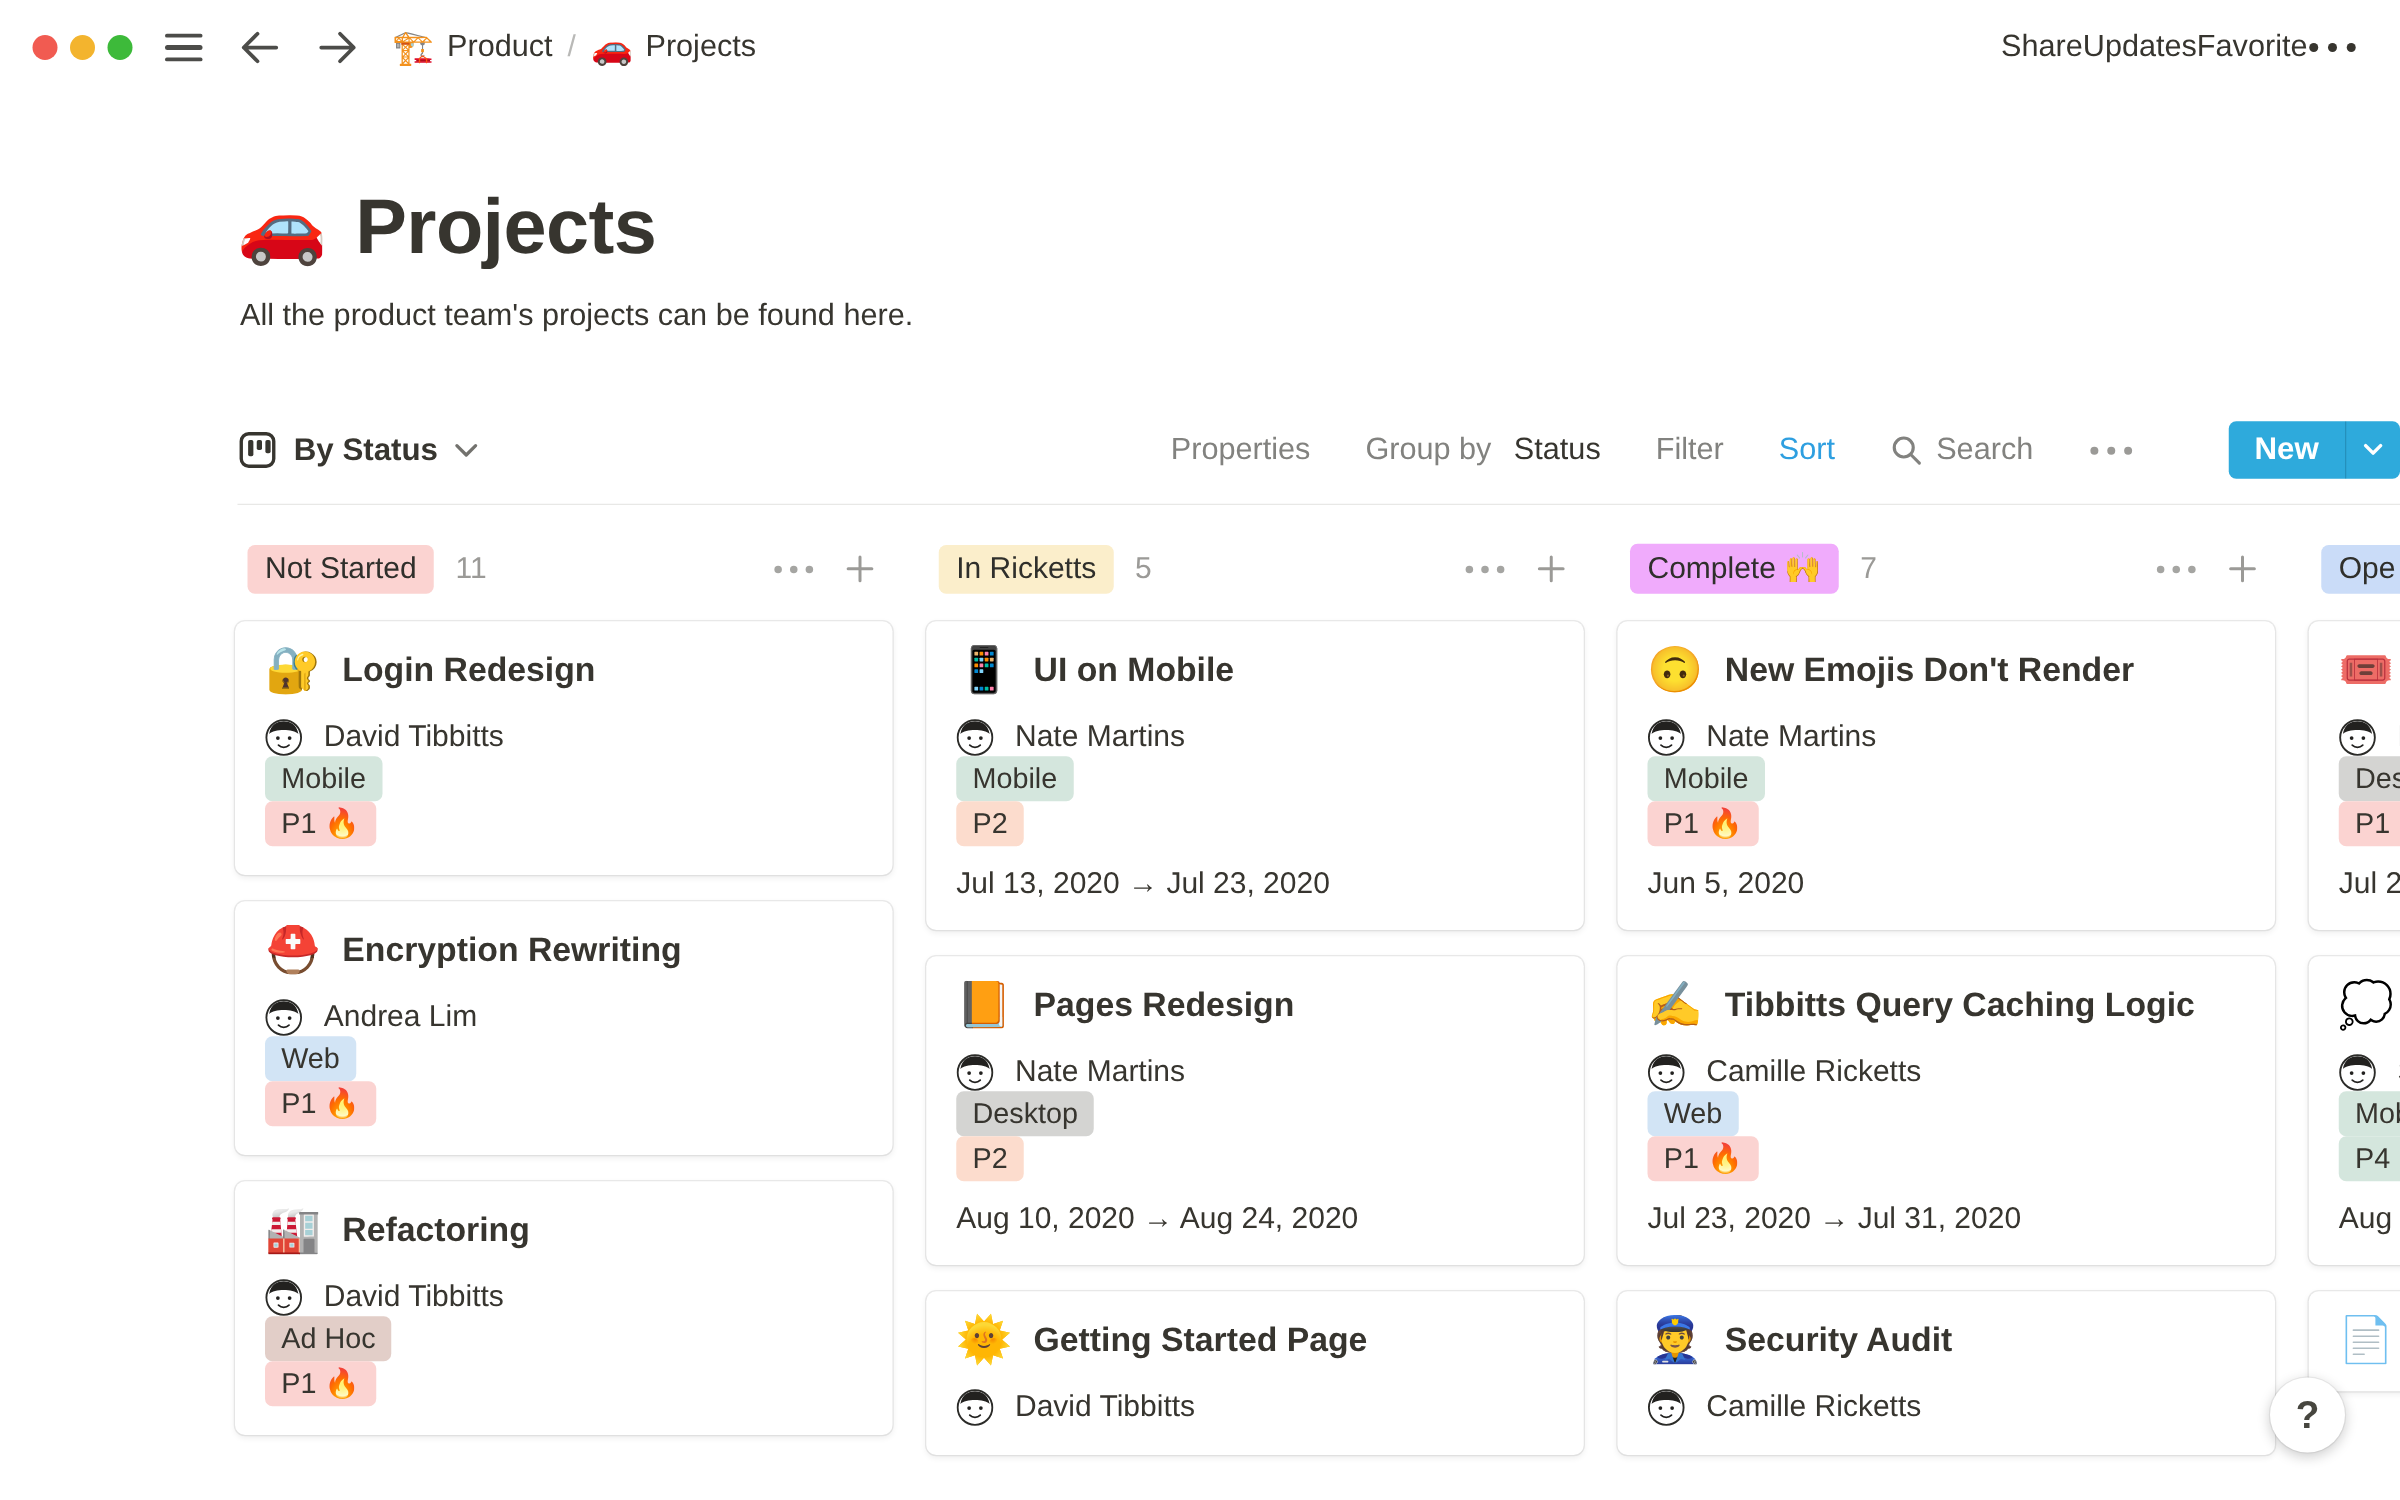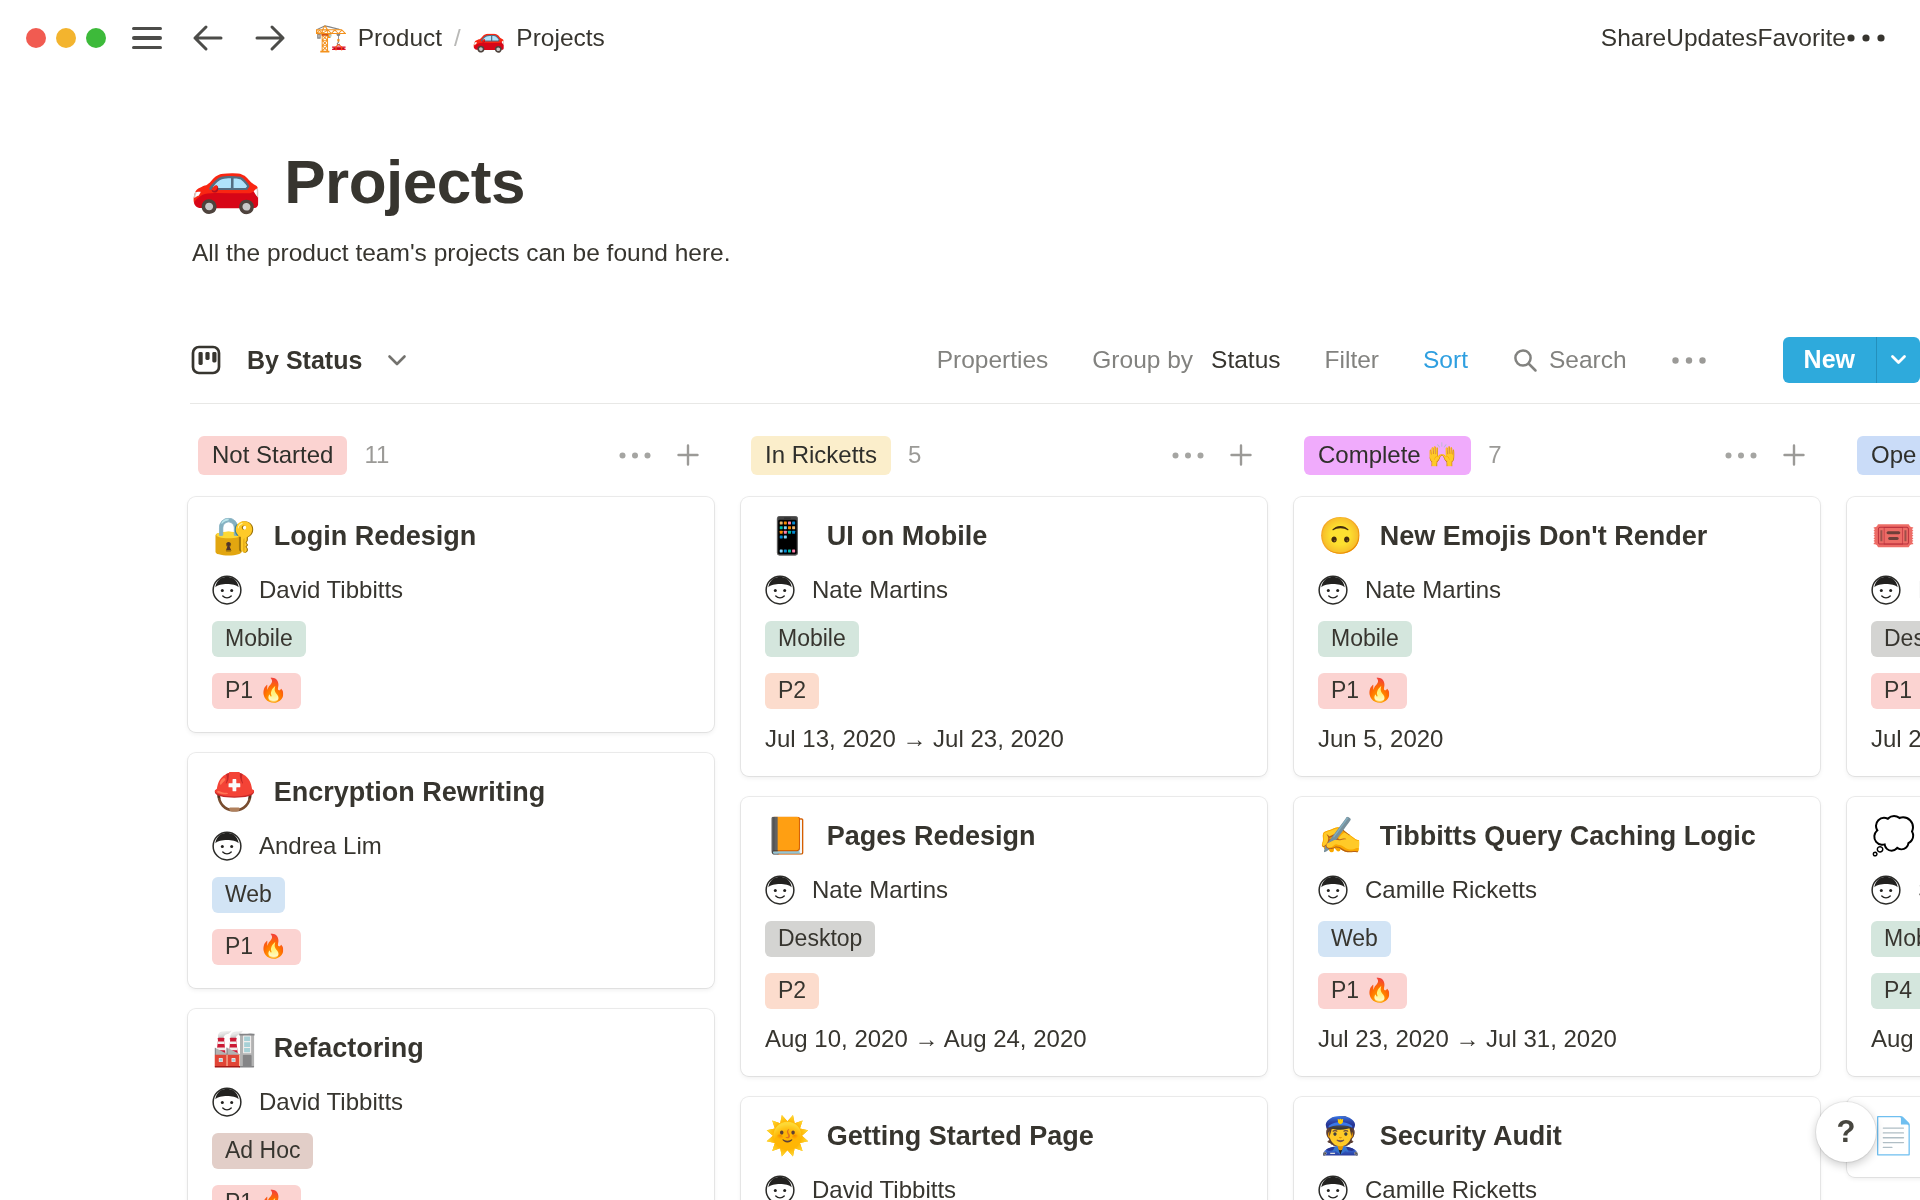--- a/index.html
+++ b/index.html
@@ -23,21 +23,21 @@
 
   
   .title-wrap { margin:70px 0 0 190px; display:flex; align-items:center; gap:22px; }
   .title-wrap .page-emoji { font-size:58px; line-height:1; }
   h1 { font-size:62px; font-weight:700; letter-spacing:-0.5px; }
   .description { margin:22px 0 0 192px; font-size:24.5px; color:#37352f; }
 
   
   .toolbar { margin:70px 0 0 190px; display:flex; align-items:center;
              padding-bottom:20px; border-bottom:1px solid #e8e8e6; }
-  .view-switch { display:flex; align-items:center; gap:25px; cursor:pointer;justify-content:flex-end; }
+  .view-switch { display:flex; align-items:center; gap:13px; cursor:pointer;justify-content:flex-end; }
   .view-label { font-size:25px; font-weight:700; }
   .toolbar-right { margin-left:auto; display:flex; gap:44px;
                    font-size:24.5px; color:#82827f; margin-right:0; }
   .tb-item { cursor:pointer; display:flex; align-items:center; gap:10px; }
   .groupby .gval { color:#37352f; margin-left:8px; }
   .sort { color:#2e9fe0; }
   .new-btn { display:flex; align-items:stretch; background:#2eaadc; border-radius:6px;
              color:#fff; font-weight:700; font-size:25px; overflow:hidden; cursor:pointer; }
   .new-main { padding:8px 21px 9px; }
   .new-caret { display:flex; align-items:center; padding:0 13px; border-left:1px solid rgba(6,66,90,0.25); }
@@ -48,21 +48,21 @@
   .col-head { display:flex; align-items:center; height:42px; padding:0 12px 0 10px; }
   .col-badge { font-size:24px; padding:5px 14px 6px; border-radius:6px; color:#2f2f2b; white-space:nowrap; cursor:pointer; }
   .col-count { margin-left:17px; font-size:24px; color:#9b9a97; }
   .col-actions { margin-left:auto; display:flex; align-items:center; gap:22px; }
   .icon-btn { cursor:pointer; display:flex; align-items:center; }
   .card { background:#fff; border-radius:8px; margin-top:21px; padding:21px 24px 23px;
           box-shadow:0 0 0 1px rgba(15,15,15,0.08), 0 2px 5px rgba(15,15,15,0.07); cursor:pointer; }
   .card-title { display:flex; align-items:center; gap:17px; font-size:27px; font-weight:600; }
   .card-title .emoji { font-size:36px; line-height:1; }
   .card-person { display:flex; align-items:center; gap:17px; margin-top:21px; font-size:24px; }
-  .tag-row { margin-top:16px; }
+  .tag-row { margin-top:0; }
   .tag { display:inline-block; font-size:23px; padding:4px 13px 5px; border-radius:6px; color:#37352f; white-space:nowrap; }
   .card-date { margin-top:16px; font-size:24px; white-space:nowrap; }
 
   
   .help-btn { position:fixed; right:44px; bottom:38px; width:60px; height:60px; border-radius:50%;
               background:#fff; box-shadow:0 0 0 1px rgba(15,15,15,0.06), 0 3px 10px rgba(15,15,15,0.22);
               display:flex; align-items:center; justify-content:center; font-size:31px; font-weight:600;
               color:#47463f; cursor:pointer; z-index:20; }
 </style>
 </head>

